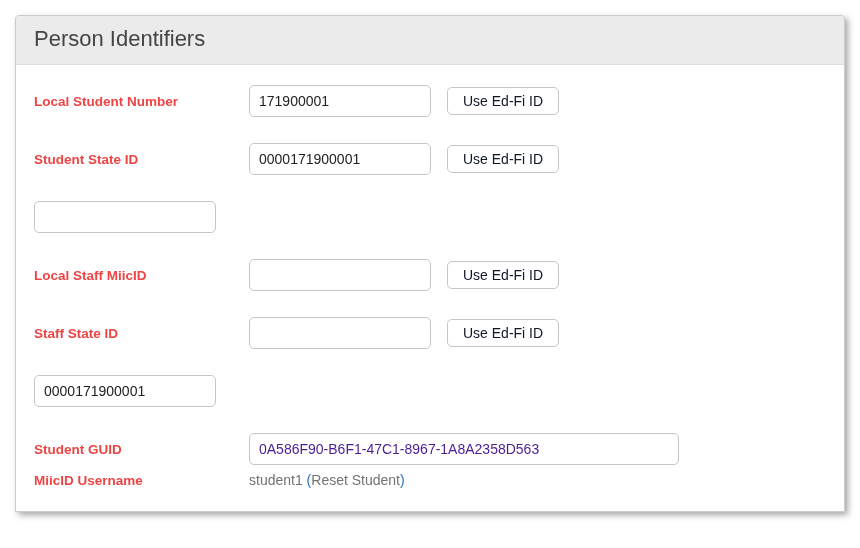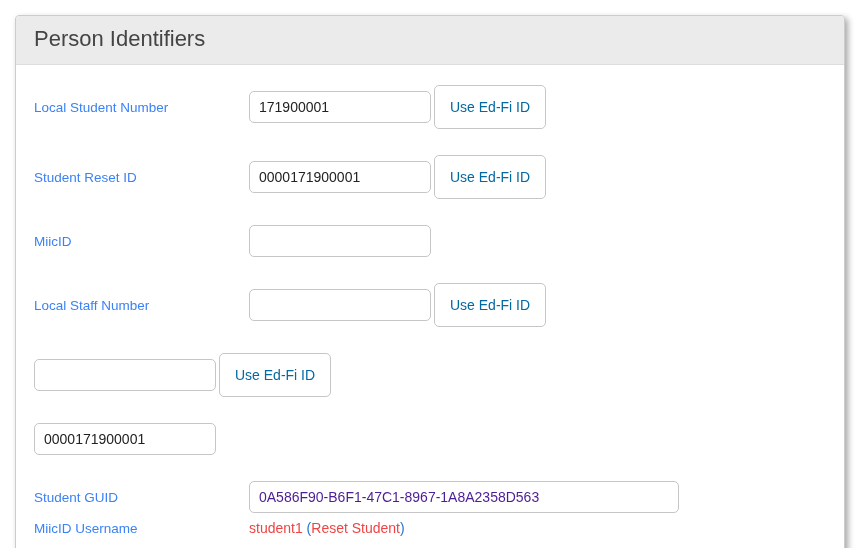--- a/index.html
+++ b/index.html
@@ -42,53 +42,53 @@
     .form-row.tight {
       margin-bottom: 6px;
     }
     .form-row:last-child {
       margin-bottom: 0;
     }
     .form-label {
       width: 215px;
       flex-shrink: 0;
       font-size: 13.5px;
-      font-weight: 400;
-      color: #3b82f6;
+      font-weight: 700;
+      color: #ef4444;
     }
     .form-input {
       width: 182px;
       height: 32px;
       border: 1px solid #c6c6c6;
       border-radius: 5px;
       padding: 0 9px;
       font-size: 14px;
       color: #222;
       font-family: Arial, Helvetica, sans-serif;
     }
     .form-input.readonly {
       color: #4c1d95;
     }
     .form-input.wide {
       width: 430px;
     }
     .btn {
-      margin-left: 3px;
-      height: 44px;
+      margin-left: 16px;
+      height: 28px;
       padding: 0 15px;
       border: 1px solid #c6c6c6;
       border-radius: 5px;
       background: #fff;
       font-size: 14px;
-      color: #0369a1;
+      color: #0f172a;
       cursor: pointer;
       font-family: Arial, Helvetica, sans-serif;
     }
     .link {
-      color: #ef4444;
+      color: #737373;
       text-decoration: none;
       font-size: 14px;
       cursor: pointer;
     }
     .paren {
       color: #2876c8;
       font-size: 14px;
     }
   </style>
 </head>
@@ -100,37 +100,37 @@
   </div>
   <div class="panel-body">
 
     <div class="form-row">
       <label class="form-label">Local Student Number</label>
       <input type="text" class="form-input" value="171900001" style="">
       <button class="btn">Use Ed-Fi ID</button>
     </div>
 
     <div class="form-row">
-      <label class="form-label">Student Reset ID</label>
+      <label class="form-label">Student State ID</label>
       <input type="text" class="form-input" value="0000171900001" style="">
       <button class="btn">Use Ed-Fi ID</button>
     </div>
 
     <div class="form-row">
-      <label class="form-label">MiicID</label>
       <input type="text" class="form-input" value="" style="">
     </div>
 
     <div class="form-row">
-      <label class="form-label">Local Staff Number</label>
+      <label class="form-label">Local Staff MiicID</label>
       <input type="text" class="form-input" value="" style="">
       <button class="btn">Use Ed-Fi ID</button>
     </div>
 
     <div class="form-row">
+      <label class="form-label">Staff State ID</label>
       <input type="text" class="form-input" value="" style="">
       <button class="btn">Use Ed-Fi ID</button>
     </div>
 
     <div class="form-row">
       <input type="text" class="form-input" value="0000171900001" style="">
     </div>
 
     <div class="form-row tight">
       <label class="form-label">Student GUID</label>

